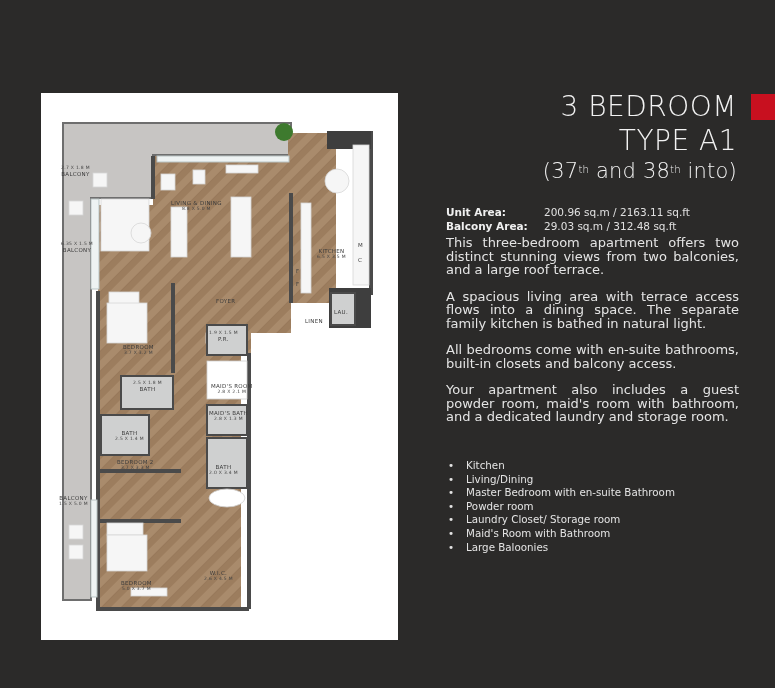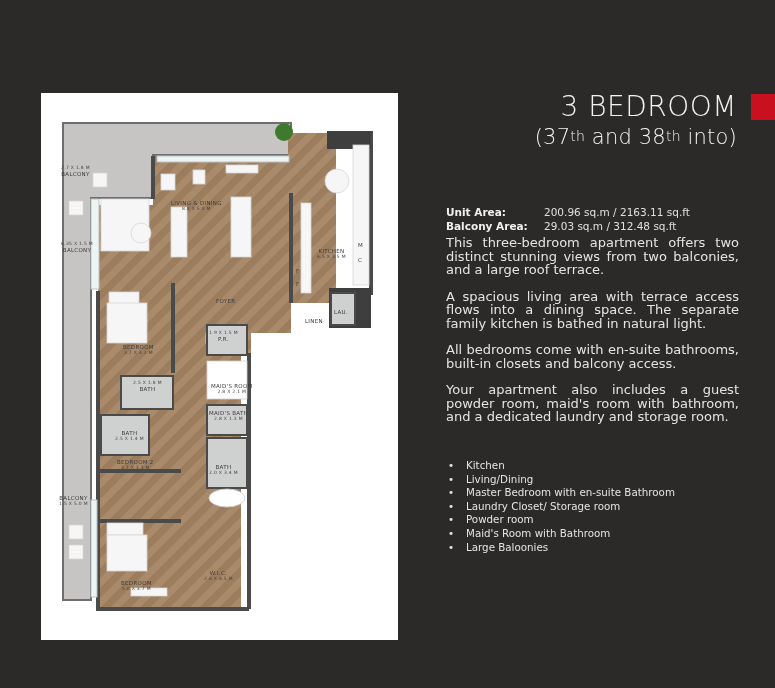--- a/index.html
+++ b/index.html
@@ -16,21 +16,21 @@
     letter-spacing:0.3px; text-align:center; line-height:6px; white-space:nowrap;
   }
   .room-label .dim { display:block; font-size:4.5px; color:#444; }
 
   .title-block { position:absolute; right:38px; top:90px; text-align:right; }
   .title-line {
     font-family:"DejaVu Sans", sans-serif; font-weight:200; font-size:28px; color:#f2f2f2;
     letter-spacing:0.5px; line-height:34px;text-align:right;
   }
   .floor-line { font-size:21px; font-weight:200; color:#f2f2f2; line-height:26px; letter-spacing:0.2px;}
-  .floor-line sup { font-size:14px; vertical-align:top; position:relative; top:-1px; }
+  .floor-line sup { font-size:10px; vertical-align:top; position:relative; top:-1px; }
   .red-square { position:absolute; left:751px; top:94px; width:24px; height:26px; background:#c8101f; }
 
   .areas { position:absolute; left:446px; top:205px; font-size:10.5px; line-height:14px; }
   .area-row { display:flex; }
   .area-label { width:98px; font-weight:bold; color:#f0f0f0; }
   .area-value { color:#e0e0e0; }
 
   .desc { position:absolute; left:446px; top:236px; width:293px; font-size:13px; line-height:13.5px; color:#e4e4e4; }
   .desc p { margin:0 0 13px 0; text-align:justify; }
   .features { list-style:none; margin:0; padding:0; position:absolute; left:446px; top:459px; width:300px; font-size:10.3px; line-height:13.6px; color:#e4e4e4; }
@@ -152,20 +152,21 @@
     <span>W.I.C.</span><span class="dim">2.6 X 4.5 M</span></div>
   <div class="room-label" style="left:317px;top:149px;">M</div>
   <div class="room-label" style="left:317px;top:164px;">C</div>
   <div class="room-label" style="left:255px;top:175px;">F</div>
   <div class="room-label" style="left:255px;top:188px;">F</div>
 </div>
 
 <div class="red-square"></div>
 <div class="title-block">
   <div class="title-line">3 BEDROOM</div>
+  <div class="title-line">TYPE A1</div>
   <div class="floor-line"><span>(37</span><sup>th</sup><span> and 38</span><sup>th</sup><span> into)</span></div>
 </div>
 
 <div class="areas">
   <div class="area-row">
     <span class="area-label">Unit Area:</span>
     <span class="area-value">200.96 sq.m / 2163.11 sq.ft</span>
   </div>
   <div class="area-row">
     <span class="area-label">Balcony Area:</span>
@@ -177,17 +178,17 @@
   <p>This three-bedroom apartment offers two distinct stunning views from two balconies, and a large roof terrace.</p>
   <p>A spacious living area with terrace access flows into a dining space. The separate family kitchen is bathed in natural light.</p>
   <p>All bedrooms come with en-suite bathrooms, built-in closets and balcony access.</p>
   <p>Your apartment also includes a guest powder room, maid's room with bathroom, and a dedicated laundry and storage room.</p>
 </div>
 
 <ul class="features">
   <li>Kitchen</li>
   <li>Living/Dining</li>
   <li>Master Bedroom with en-suite Bathroom</li>
+  <li>Powder room</li>
   <li>Laundry Closet/ Storage room</li>
-  <li>Powder room</li>
   <li>Maid's Room with Bathroom</li>
   <li>Large Baloonies</li>
 </ul>
 
 </body></html>

